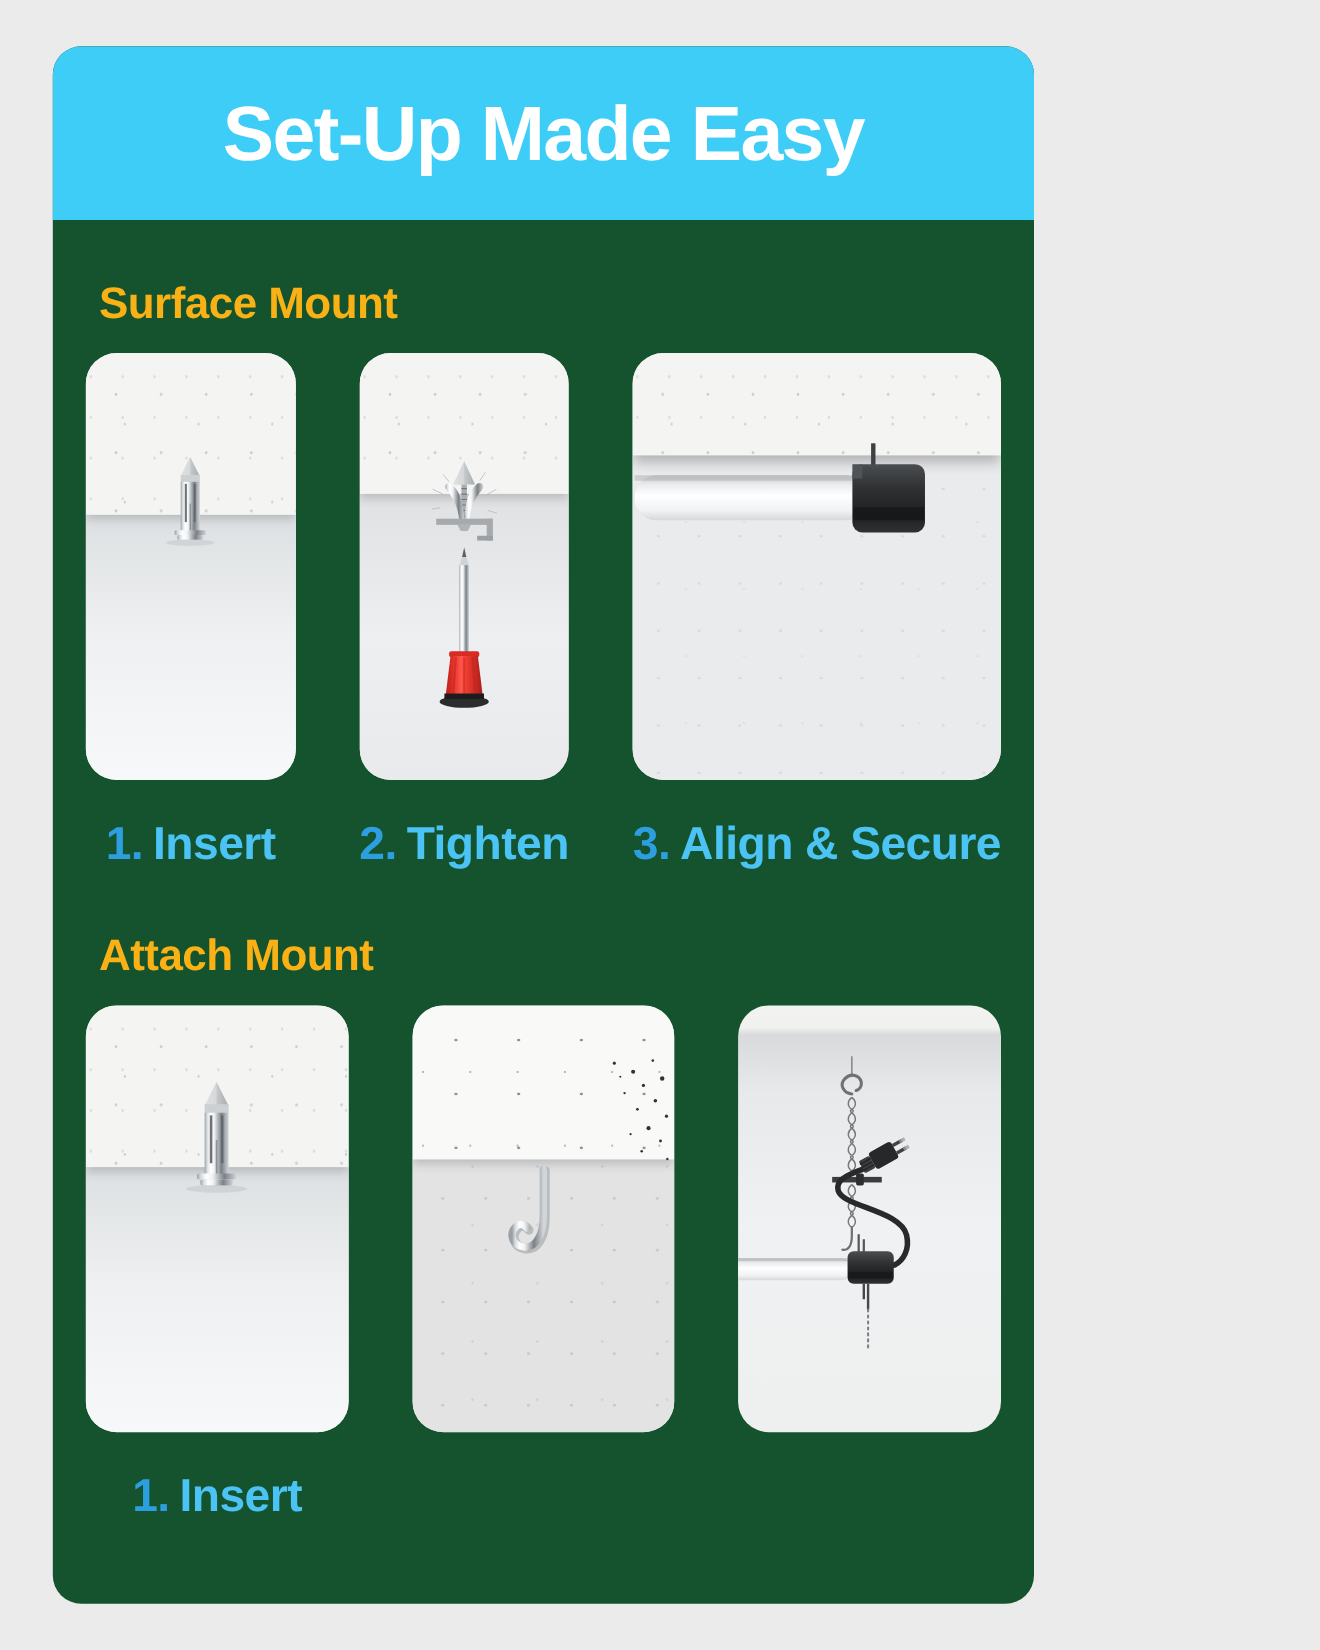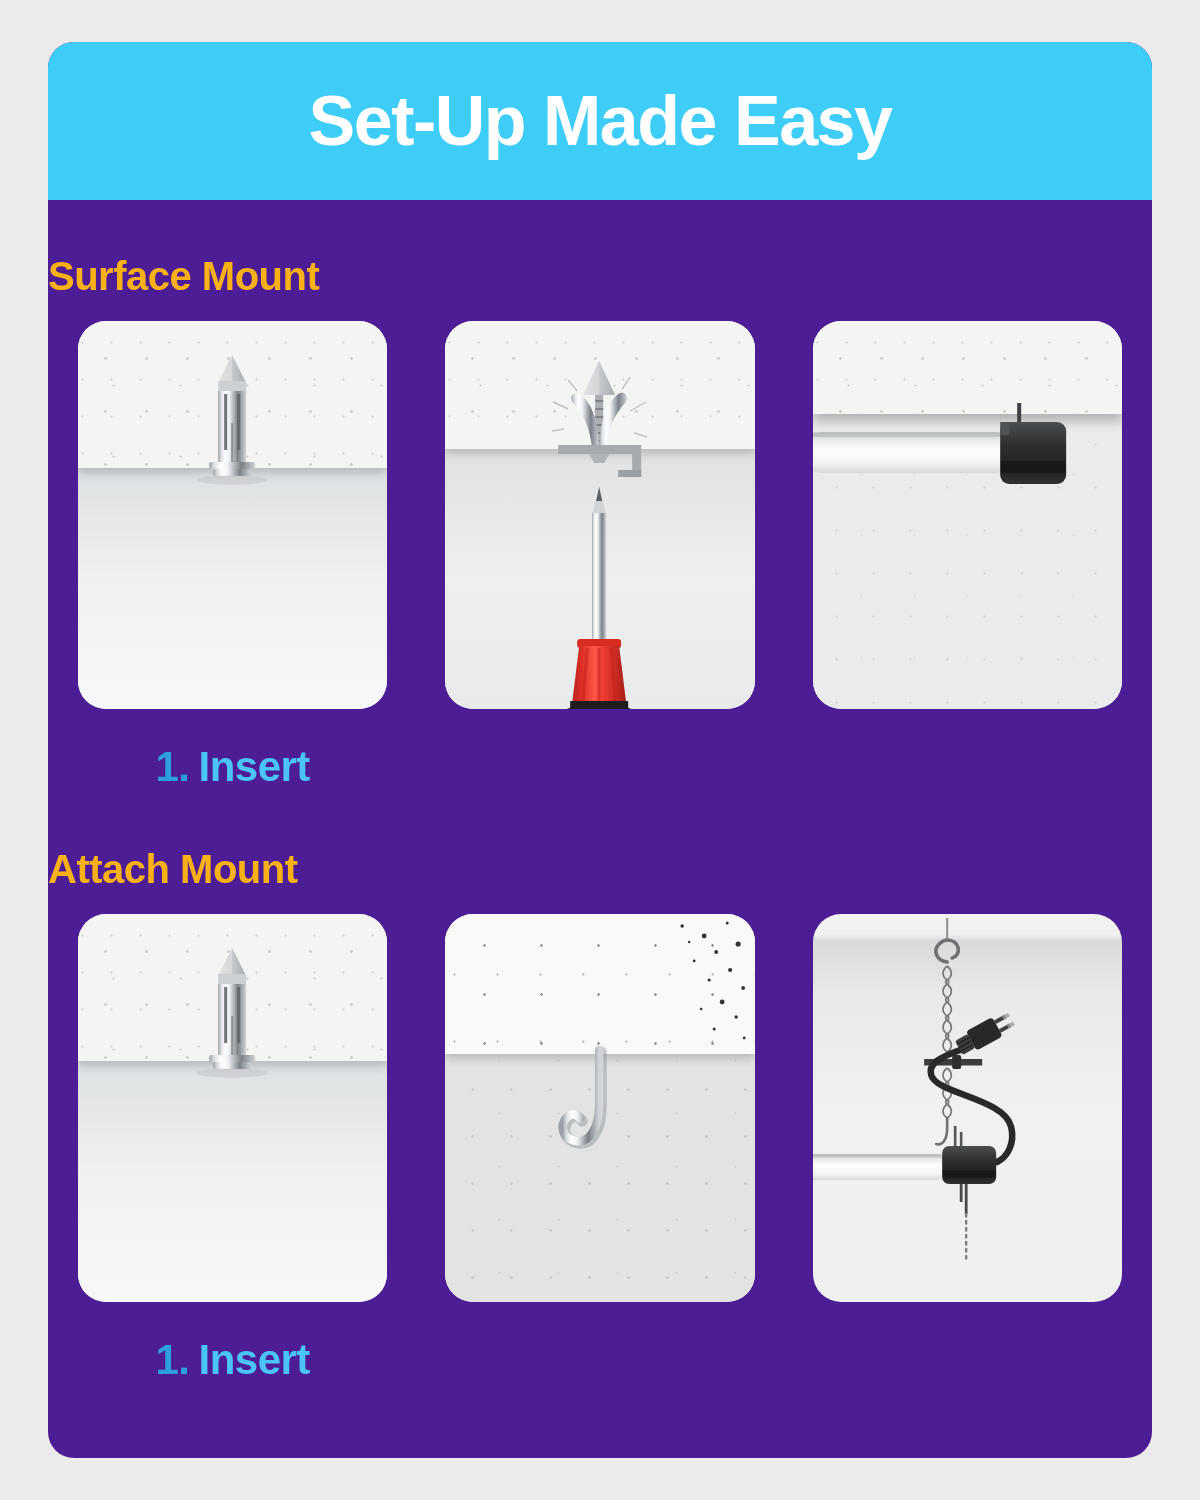--- a/index.html
+++ b/index.html
@@ -3,33 +3,33 @@
 <meta charset="utf-8">
 <style>
   html,body{margin:0;padding:0;}
   body{
     width:1200px;height:1500px;
     background:#ebebeb;
     font-family:"Liberation Sans", sans-serif;
     -webkit-font-smoothing:antialiased;
   }
   .card{
-    position:absolute;left:48px;top:42px;width:1104px;height:1416px;
-    background:#4c1d95;border-radius:26px;overflow:hidden;
+    position:absolute;left:48px;top:42px;width:892px;height:1416px;
+    background:#14532d;border-radius:26px;overflow:hidden;
   }
   .banner{
     height:158px;background:#3ECDF6;
     display:flex;align-items:center;justify-content:center;
   }
   .banner h1{
     margin:0;color:#ffffff;font-size:70px;font-weight:bold;
     letter-spacing:-1.5px;
   }
   h2.section-heading{
-    margin:54px 0 22px 0;
+    margin:54px 0 22px 0;padding-left:42px;
     color:#F9B116;font-size:40px;font-weight:bold;letter-spacing:-0.5px;
   }
   h2.section-heading.second{margin-top:56px;}
   .row{
     display:grid;grid-template-columns:repeat(3,1fr);
     column-gap:58px;padding:0 30px;
   }
   figure.col{margin:0;}
   .panel{
     position:relative;height:388px;border-radius:28px;overflow:hidden;
@@ -178,35 +178,41 @@
             <polygon points="153,166 160,194 146,194" fill="#cfd3d6"></polygon>
             <polygon points="153,166 156,180 150,180" fill="#5a5f63"></polygon>
             <rect x="146" y="192" width="14" height="132" fill="url(#gchrome)"></rect>
             <ellipse cx="153" cy="392" rx="36" ry="9" fill="#161616" opacity=".9"></ellipse>
             <rect x="131" y="318" width="44" height="9" rx="3" fill="#d82b22"></rect>
             <polygon points="133,325 173,325 180,382 126,382" fill="url(#gred)"></polygon>
             <path d="M141,327 L137,380 M153,327 L153,381 M165,327 L169,380" stroke="#c3231c" stroke-width="3" opacity=".5"></path>
             <rect x="124" y="380" width="58" height="8" fill="#1c1c1e"></rect>
           </svg>
         </div>
+        <figcaption class="caption">
+          <span class="num">2.</span><span class="lbl">Tighten</span>
+        </figcaption>
       </figure>
 
       <figure class="col">
         <div class="panel pC">
           <div class="concrete"></div>
           <div class="below"></div>
           <svg class="art" viewBox="0 0 307 388">
             <rect x="203" y="82" width="4" height="21" fill="#3e4143"></rect>
             <rect x="-12" y="111" width="212" height="41" rx="20" fill="url(#gtube)"></rect>
             <rect x="-12" y="111" width="204" height="5" fill="#aeb2b5" opacity=".5"></rect>
             <rect x="186" y="101" width="66" height="62" rx="9" fill="url(#gcap)"></rect>
             <rect x="187" y="140" width="64" height="12" fill="#161719" opacity=".8"></rect>
             <rect x="186" y="101" width="9" height="13" fill="#505356"></rect>
           </svg>
         </div>
+        <figcaption class="caption">
+          <span class="num">3.</span><span class="lbl">Align &amp; Secure</span>
+        </figcaption>
       </figure>
     </div>
 
     <h2 class="section-heading second">Attach Mount</h2>
 
     <div class="row">
 
       <figure class="col">
         <div class="panel pA">
           <div class="concrete"></div>

